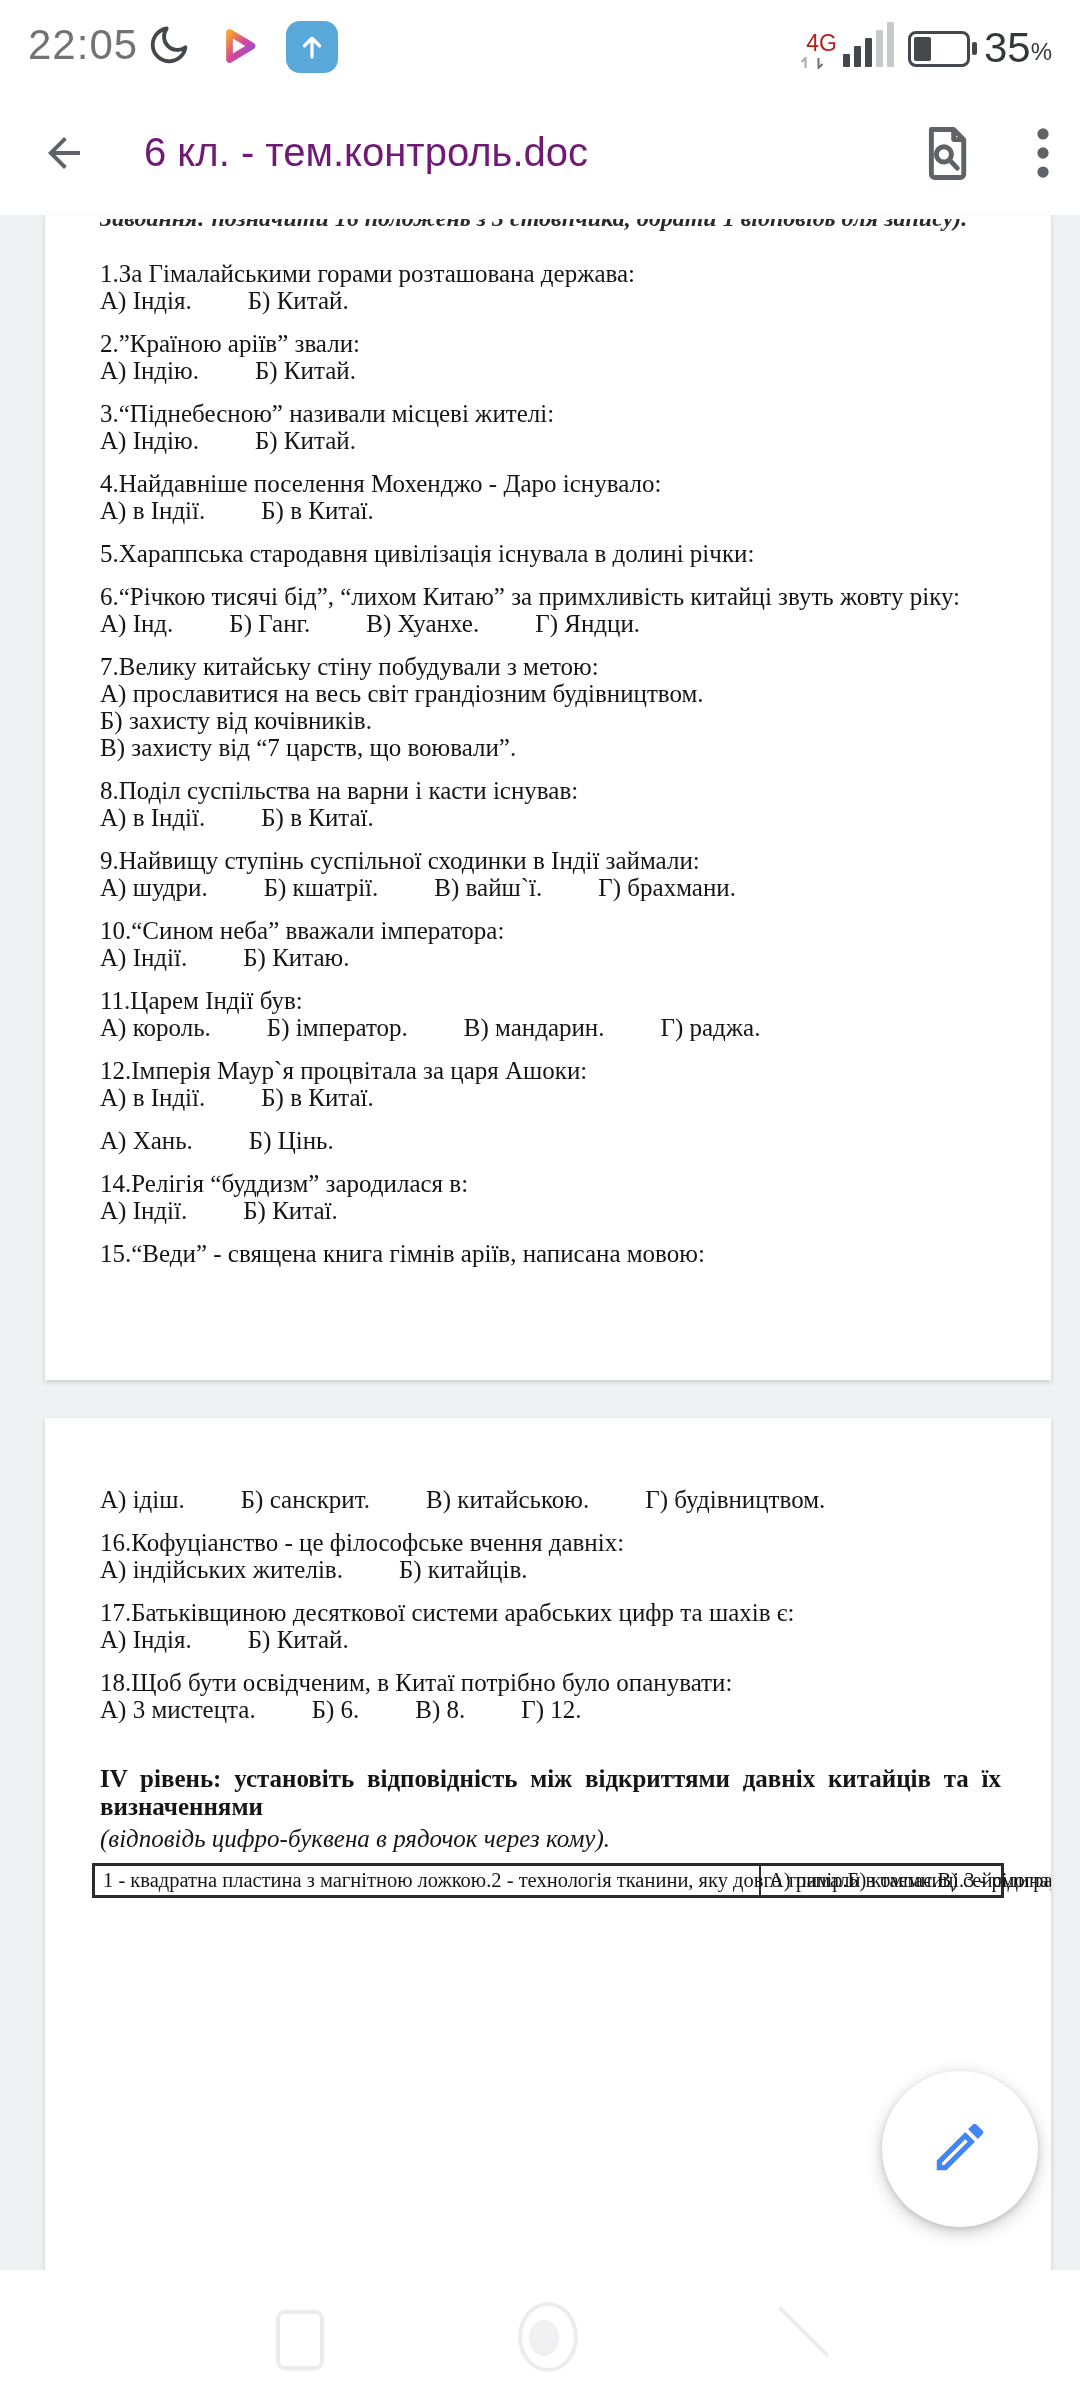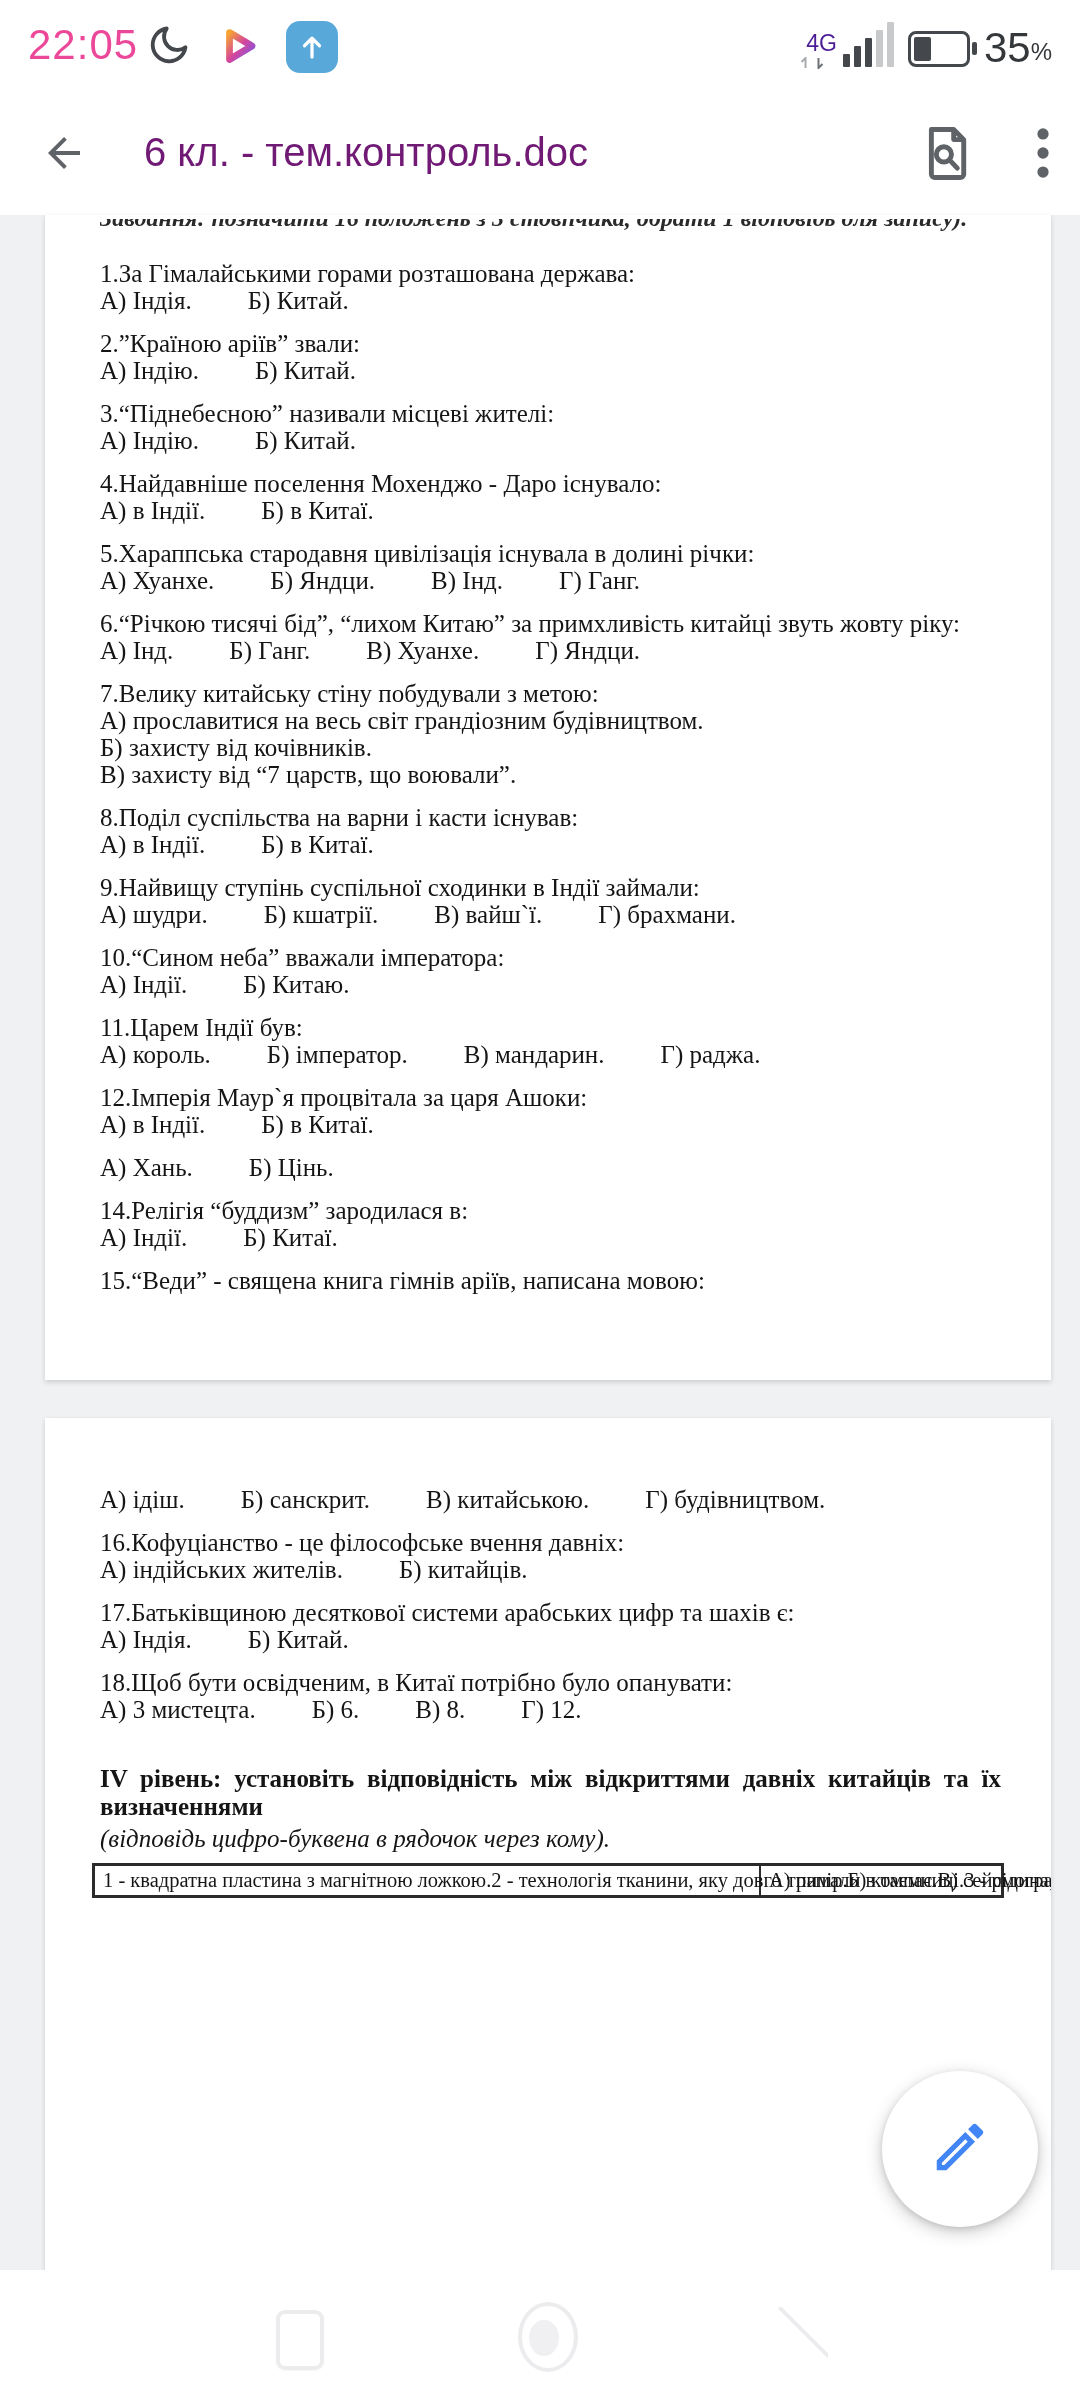--- a/index.html
+++ b/index.html
@@ -2,28 +2,28 @@
 <html><head>
 <meta charset="utf-8">
 <style>
   html,body{margin:0;padding:0;background:#fff;}
   .screen{position:relative;width:1080px;height:2400px;background:#fff;overflow:hidden;
           font-family:"Liberation Sans","DejaVu Sans",sans-serif;}
 
   
   .statusbar{position:absolute;top:0;left:0;width:1080px;height:90px;display:flex;
              align-items:center;padding:0 28px;box-sizing:border-box;background:#fff;}
-  .sb-time{font-size:42px;font-weight:500;color:#ec4899;letter-spacing:1px;}
+  .sb-time{font-size:42px;font-weight:500;color:#737373;letter-spacing:1px;}
   .sb-moon{margin-left:8px;margin-top:4px;}
   .sb-play{margin-left:30px;margin-top:6px;}
   .sb-upload{margin-left:28px;width:52px;height:52px;border-radius:14px;background:#58a8da;
              display:flex;align-items:center;justify-content:center;margin-top:4px;}
   .sb-right{margin-left:auto;display:flex;align-items:flex-end;}
   .sb-net{display:flex;flex-direction:column;align-items:flex-start;margin-right:6px;}
-  .sb-net-label{font-size:23px;color:#4c1d95;line-height:23px;margin-left:6px;}
+  .sb-net-label{font-size:23px;color:#b91c1c;line-height:23px;margin-left:6px;}
   .sb-arrows{display:flex;gap:2px;margin-top:2px;}
   .sb-bars{display:flex;align-items:flex-end;gap:4px;margin-right:14px;margin-bottom:2px;}
   .bar{width:7px;border-radius:1px;background:#44474b;}
   .bar.light{background:#c7c9cb;}
   .battery{position:relative;width:56px;height:30px;border:3.5px solid #44474b;border-radius:8px;
            margin-right:14px;margin-bottom:2px;}
   .battery::before{content:"";position:absolute;left:3px;top:3px;bottom:3px;width:17px;
                    background:#44474b;border-radius:2px;}
   .battery::after{content:"";position:absolute;right:-10px;top:8px;width:5px;height:13px;
                   background:#44474b;border-radius:2px;}
@@ -179,21 +179,20 @@
     <div class="qblock">
       <div class="q doc-line">3.“Піднебесною” називали місцеві жителі:</div>
       <div><span class="opt">А) Індію.</span><span class="opt">Б) Китай.</span></div>
     </div>
     <div class="qblock">
       <div class="q doc-line">4.Найдавніше поселення Мохенджо - Даро існувало:</div>
       <div><span class="opt">А) в Індії.</span><span class="opt">Б) в Китаї.</span></div>
     </div>
     <div class="qblock">
       <div class="q doc-line">5.Хараппська стародавня цивілізація існувала в долині річки:</div>
-      <div><span class="opt">А) Хуанхе.</span><span class="opt">Б) Яндци.</span><span class="opt">В) Інд.</span><span class="opt">Г) Ганг.</span></div>
     </div>
     <div class="qblock">
       <div class="q doc-line">6.“Річкою тисячі бід”, “лихом Китаю” за примхливість китайці звуть жовту ріку:</div>
       <div><span class="opt">А) Інд.</span><span class="opt">Б) Ганг.</span><span class="opt">В) Хуанхе.</span><span class="opt">Г) Яндци.</span></div>
     </div>
     <div class="qblock">
       <div class="q doc-line">7.Велику китайську стіну побудували з метою:</div>
       <div>
           <span class="optline">А) прославитися на весь світ грандіозним будівництвом.</span>
           <span class="optline">Б) захисту від кочівників.</span>

